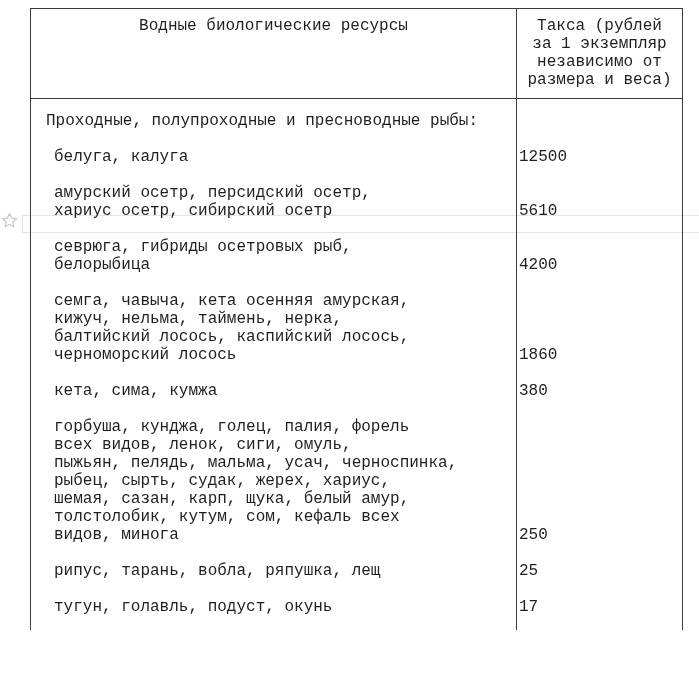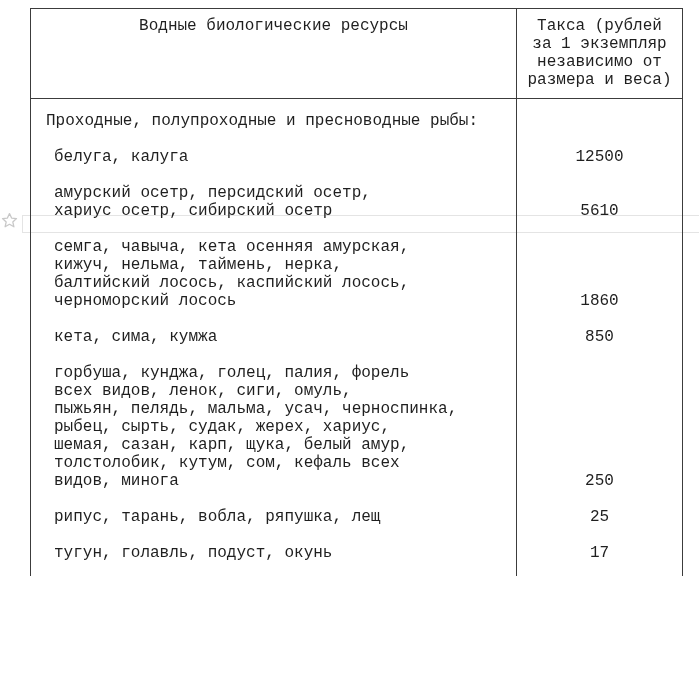--- a/index.html
+++ b/index.html
@@ -45,21 +45,21 @@
     padding: 8px 2px 9px 2px;
   }
   table.doc-table td.cat-cell {
     padding: 13px 4px 0 15px;
   }
   table.doc-table td.name-cell {
     padding: 18px 4px 0 23px;
   }
   table.doc-table td.tax-cell {
     padding: 18px 2px 0 2px;
-    text-align: center;
+    text-align: left;
     vertical-align: bottom;
   }
   table.doc-table tr.last-row td { padding-bottom: 14px; }
 
   
   .bookmark-star {
     position: absolute;
     left: 1px; top: 212px;
     width: 17px; height: 17px;
   }
@@ -108,29 +108,34 @@
       <tr>
         <td class="name-cell">белуга, калуга</td>
         <td class="tax-cell">12500</td>
       </tr>
       <tr>
         <td class="name-cell">амурский осетр, персидский осетр,
 хариус осетр, сибирский осетр</td>
         <td class="tax-cell">5610</td>
       </tr>
       <tr>
+        <td class="name-cell">севрюга, гибриды осетровых рыб,
+белорыбица</td>
+        <td class="tax-cell">4200</td>
+      </tr>
+      <tr>
         <td class="name-cell">семга, чавыча, кета осенняя амурская,
 кижуч, нельма, таймень, нерка,
 балтийский лосось, каспийский лосось,
 черноморский лосось</td>
         <td class="tax-cell">1860</td>
       </tr>
       <tr>
         <td class="name-cell">кета, сима, кумжа</td>
-        <td class="tax-cell">850</td>
+        <td class="tax-cell">380</td>
       </tr>
       <tr>
         <td class="name-cell">горбуша, кунджа, голец, палия, форель
 всех видов, ленок, сиги, омуль,
 пыжьян, пелядь, мальма, усач, черноспинка,
 рыбец, сырть, судак, жерех, хариус,
 шемая, сазан, карп, щука, белый амур,
 толстолобик, кутум, сом, кефаль всех
 видов, минога</td>
         <td class="tax-cell">250</td>

